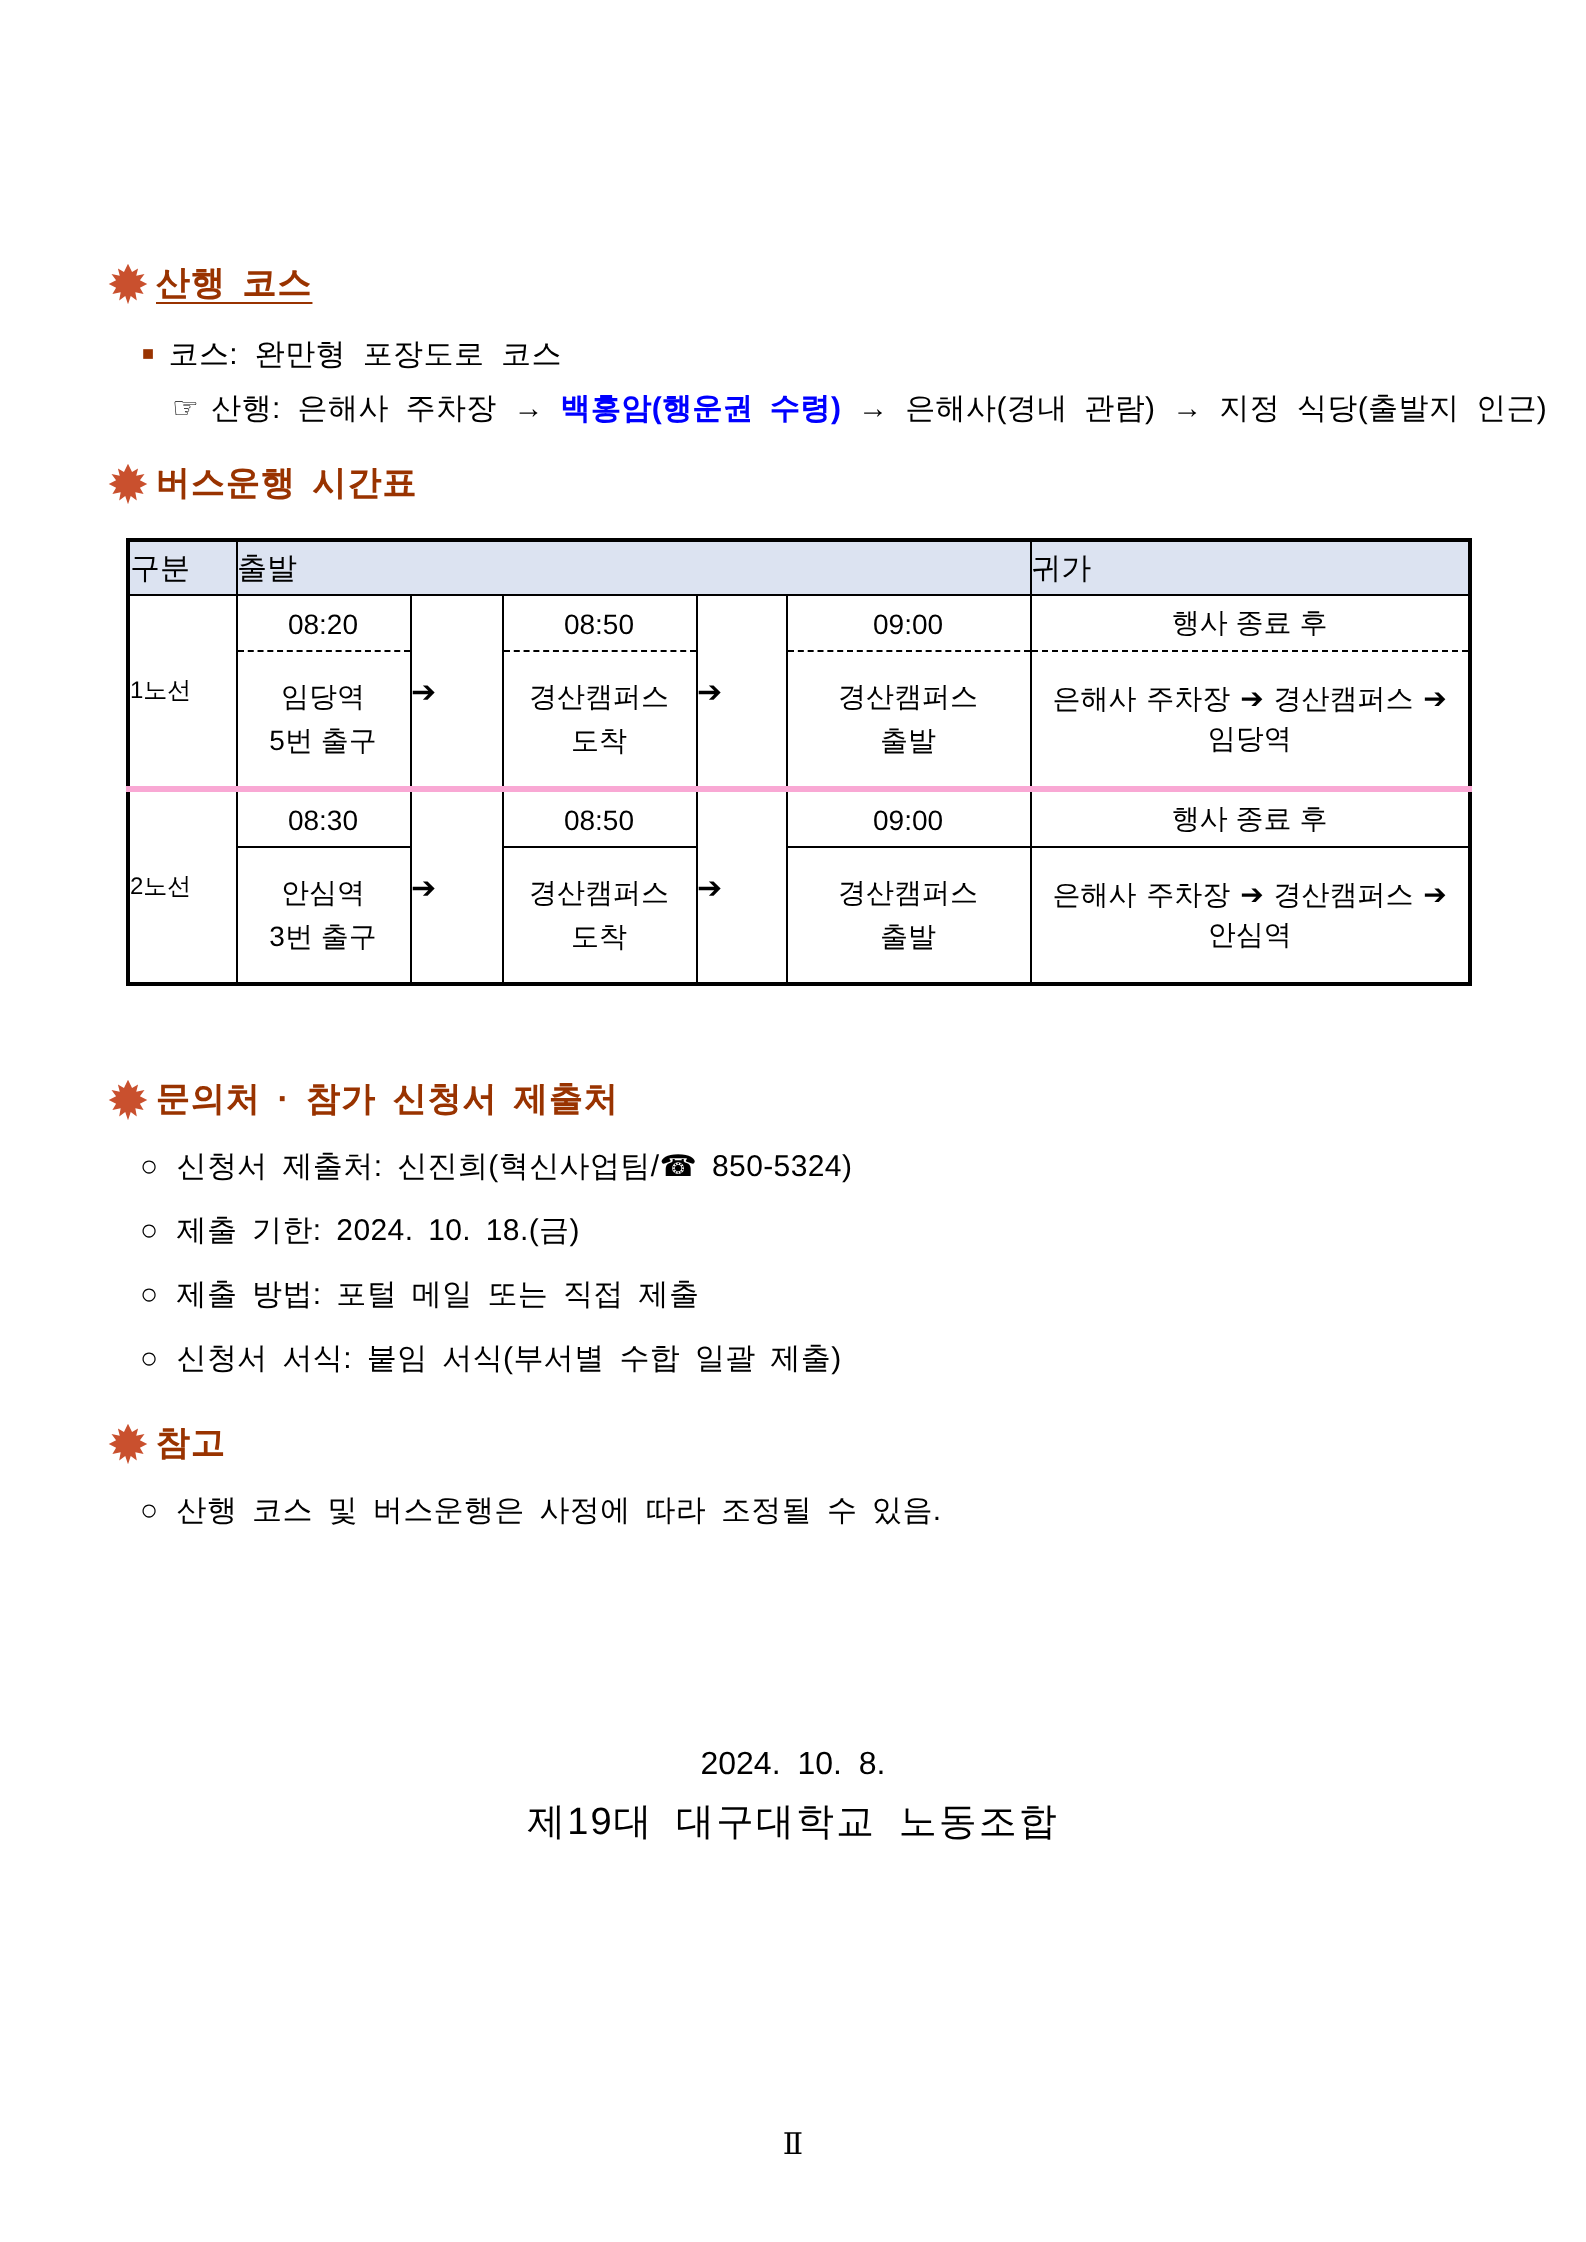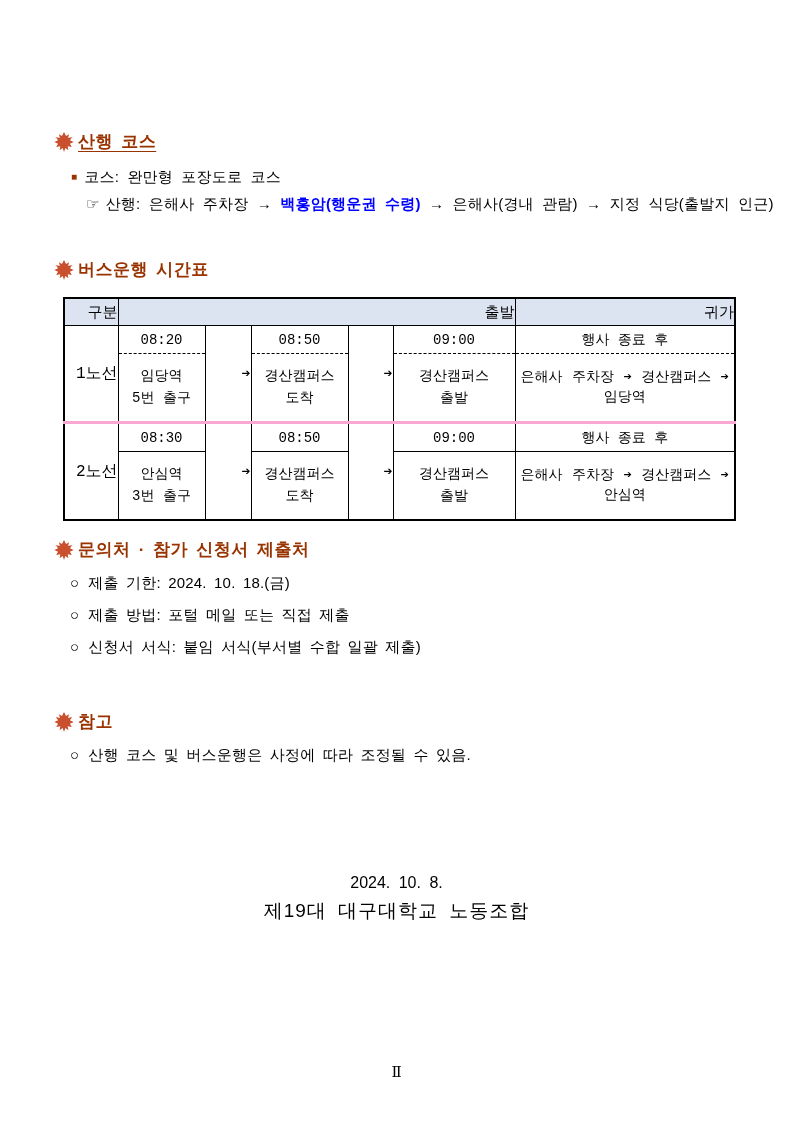--- a/index.html
+++ b/index.html
@@ -3,21 +3,21 @@
 <meta charset="utf-8">
 <style>
   html,body { margin:0; padding:0; background:#ffffff; }
   .page {
     position:relative; width:793px; height:1121px; background:#ffffff;
     font-family:"Liberation Sans","DejaVu Sans",sans-serif; color:#000;
     overflow:hidden;
   }
   .sec { position:absolute; left:0; width:100%; }
   #sec-course  { top:130px; }
-  #sec-bus     { top:258px; }
+  #sec-bus     { top:230px; }
   #sec-contact { top:538px; }
   #sec-note    { top:710px; }
   #footer      { top:874px; text-align:center; }
   #pagenum     { top:1063px; text-align:center; }
 
   .sec-heading { display:flex; align-items:center; gap:3px; margin-left:53px; }
   .leaf { width:22px; height:22px; display:inline-flex; }
   .leaf svg { fill:var(--maple-leaf,#c9502e); }
   .sec-title {
     color:var(--heading,#993300); font-weight:700; font-size:17px;
@@ -29,39 +29,39 @@
   .sq-line { margin:15px 0 0 71px; }
   .sq-bullet { color:var(--heading,#993300); font-size:10px; vertical-align:2px; margin-right:7px; }
   .hand-line { margin:8px 0 0 86px; }
   .hand-bullet { margin-right:6px; }
   .blue { color:var(--highlight,#0000ff); font-weight:700; }
 
   table.bus {
     margin:16px 0 0 63px; border-collapse:collapse; table-layout:fixed;
     width:671px; border:2px solid #000; font-size:14px;
   }
-  table.bus th, table.bus td { border:1px solid #000; padding:0; text-align:right;font-family:Liberation Mono, monospace; }
+  table.bus th, table.bus td { border:1px solid #000; padding:0; text-align:left; }
   table.bus th {
     background:var(--table-header-bg,#dce3f1); font-weight:400;
     height:26px; font-size:15px; word-spacing:2px;
   }
   tr.route-row { height:95px; }
   tr.r2 td { border-top:3px solid #f9a8d4; }
   td.bl2 { border-left:2px solid #000; }
   td.br2 { border-right:2px solid #000; }
   .leg .t, .ret .t { height:27px; display:flex; align-items:center; justify-content:center; }
   .r1 .t { border-bottom:1px dashed #000; }
   .r2 .t { border-bottom:1px solid #000; }
   .leg .p, .ret .p {
     height:67px; display:flex; flex-direction:column;
     align-items:center; justify-content:center; gap:4px; line-height:1.25;
   }
   .ret .p { gap:3px; word-spacing:1px; }
   td.arr { font-size:15px; font-weight:700; }
-  td.route-name { font-size:16px; }
+  td.route-name { font-size:12px; }
 
   .o-item { margin:13px 0 0 70px; font-size:15px; word-spacing:3px; letter-spacing:0.2px; }
   .o-item:first-of-type { margin-top:18px; }
   .o-bullet { font-size:15px; margin-right:9px; }
 
   #footer .date { font-size:16px; word-spacing:4px; }
   #footer .org  { margin-top:6px; font-size:19px; font-weight:400; word-spacing:5px; letter-spacing:1px; }
   #pagenum { font-family:"Liberation Serif","DejaVu Serif",serif; font-size:15px; }
 </style>
 </head>
@@ -187,20 +187,23 @@
   <section class="sec" id="sec-contact">
     <div class="sec-heading">
       <span class="leaf">
         <svg viewBox="0 0 24 24" width="22" height="22" aria-hidden="true">
           <path d="M12 1 L14.2 5.5 L17.5 3.5 L16.5 7.5 L21 6.5 L18.5 10 L22.5 12 L18.5 14 L20.5 17.5 L16 16.5 L16.8 21 L13.5 18.5 L12 23 L10.5 18.5 L7.2 21 L8 16.5 L3.5 17.5 L5.5 14 L1.5 12 L5.5 10 L3 6.5 L7.5 7.5 L6.5 3.5 L9.8 5.5 Z"></path>
         </svg>
       </span>
       <span class="sec-title">문의처 · 참가 신청서 제출처</span>
     </div>
     <div class="o-item">
+      <span class="o-bullet">○</span><span>신청서 제출처: 신진희(혁신사업팀/☎ 850-5324)</span>
+    </div>
+    <div class="o-item">
       <span class="o-bullet">○</span><span>제출 기한: 2024. 10. 18.(금)</span>
     </div>
     <div class="o-item">
       <span class="o-bullet">○</span><span>제출 방법: 포털 메일 또는 직접 제출</span>
     </div>
     <div class="o-item">
       <span class="o-bullet">○</span><span>신청서 서식: 붙임 서식(부서별 수합 일괄 제출)</span>
     </div>
   </section>
 

